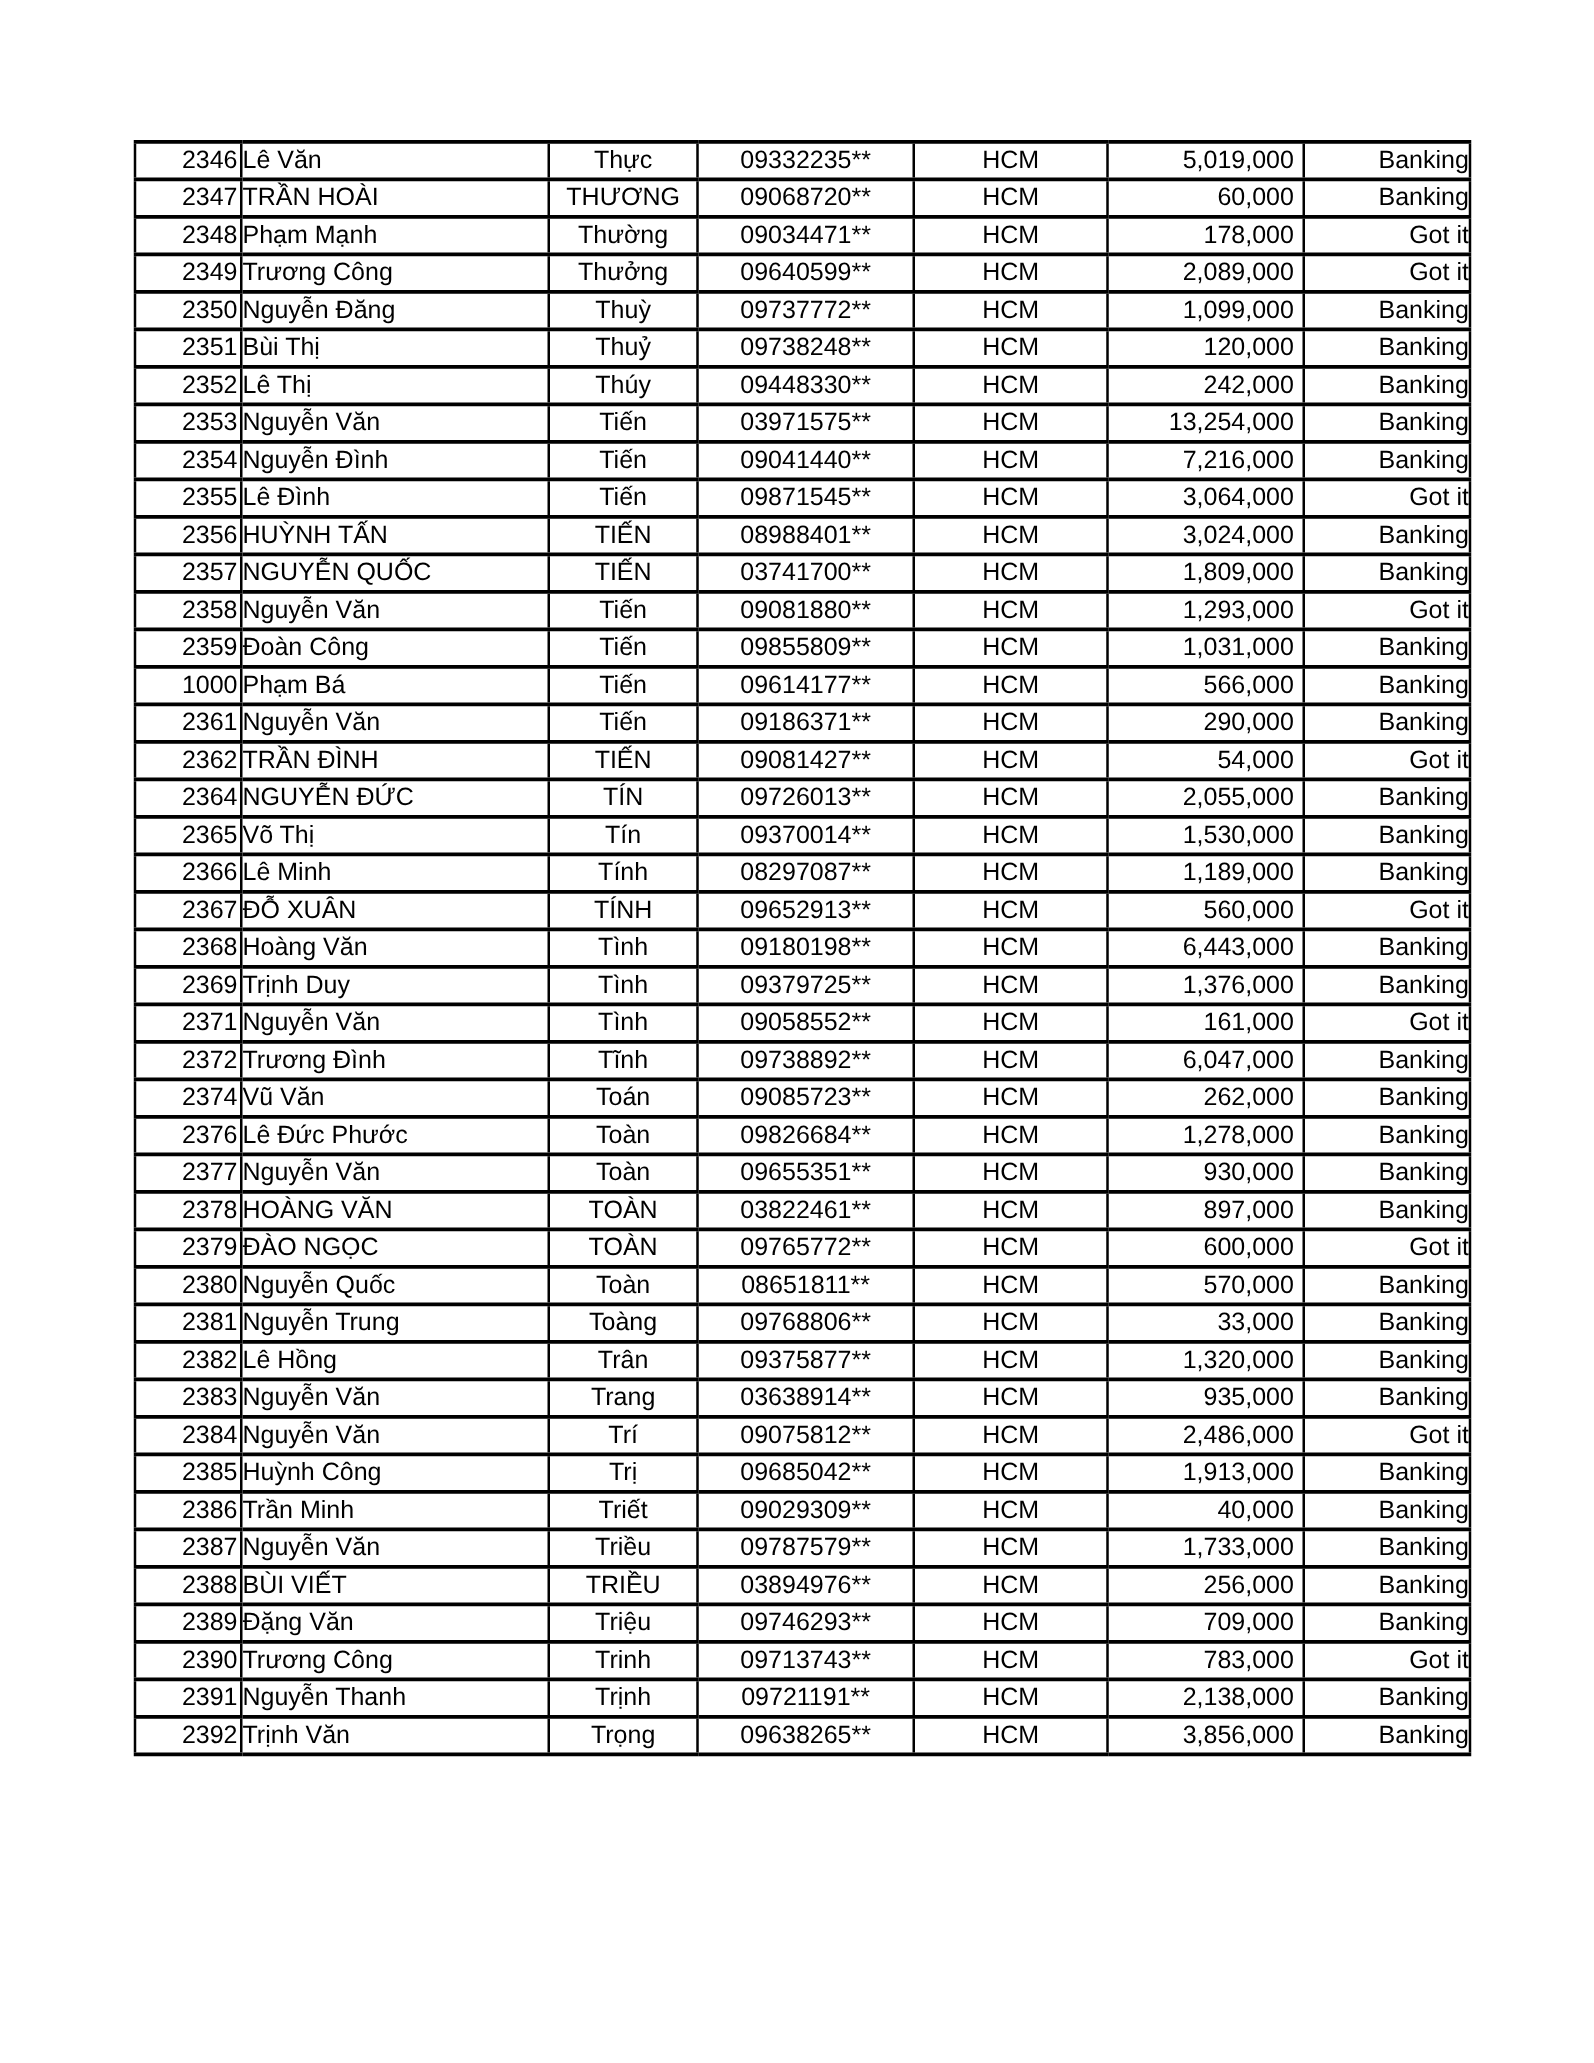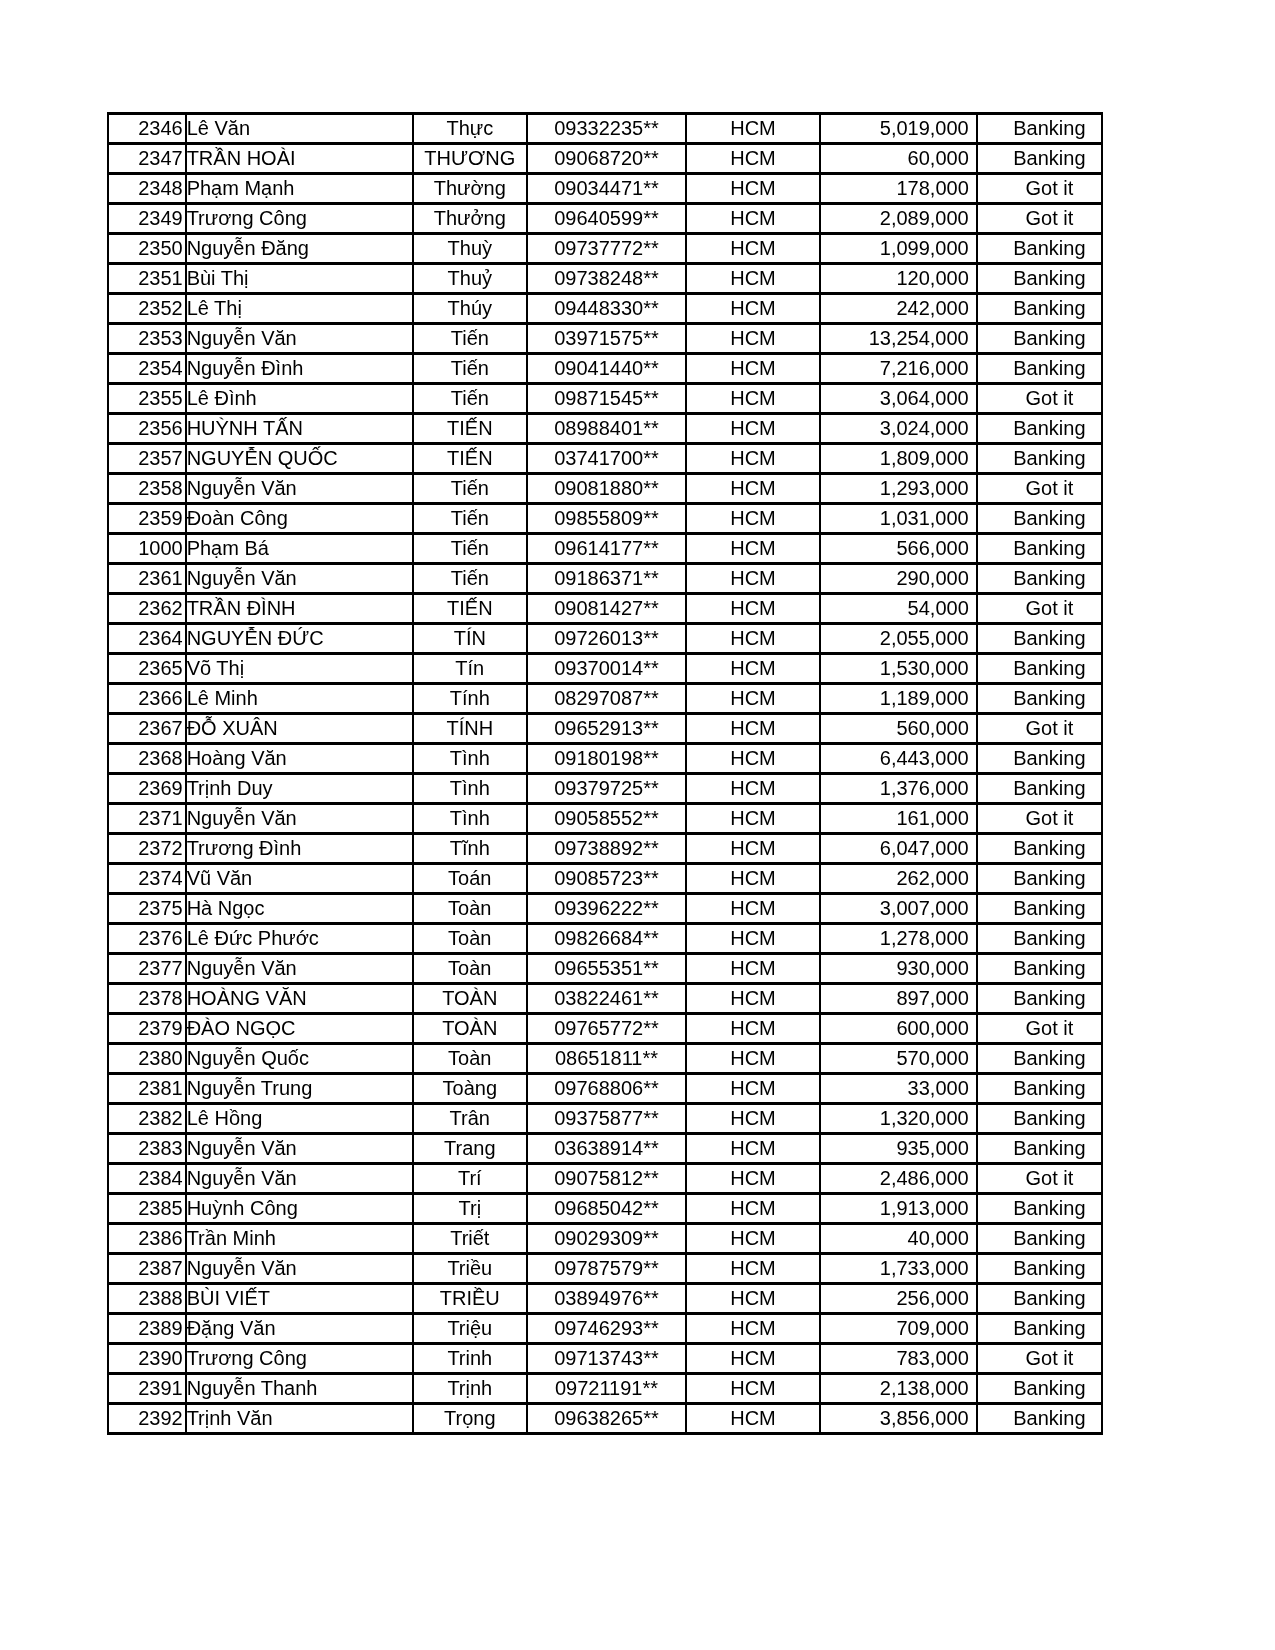--- a/index.html
+++ b/index.html
@@ -2,21 +2,21 @@
 <html><head>
 <meta charset="utf-8">
 <style>
   html, body {
     margin: 0;
     padding: 0;
     background: #ffffff;
   }
   .sheet {
     position: relative;
-    width: 1103px;
+    width: 1275px;
     height: 1650px;
     background: #ffffff;
     overflow: hidden;
     font-family: "Liberation Sans", sans-serif;
   }
   table.data-table {
     position: absolute;
     left: 107px;
     top: 112px;
     border-collapse: collapse;
@@ -40,21 +40,21 @@
     padding: 0;
     white-space: nowrap;
     overflow: hidden;
   }
   table.data-table td:nth-child(1) { text-align: right;  padding-right: 2px; }
   table.data-table td:nth-child(2) { text-align: left; }
   table.data-table td:nth-child(3) { text-align: center; }
   table.data-table td:nth-child(4) { text-align: center; }
   table.data-table td:nth-child(5) { text-align: center; }
   table.data-table td:nth-child(6) { text-align: right;  padding-right: 7px; padding-left: 48px; }
-  table.data-table td:nth-child(7) { text-align: center;   padding-left: 20px;  }
+  table.data-table td:nth-child(7) { text-align: right;   padding-left: 20px;  }
 </style>
 </head>
 <body>
 
 <div class="sheet">
   <table class="data-table">
     <colgroup>
       <col class="col-id">
       <col class="col-name">
       <col class="col-given">
@@ -292,29 +292,20 @@
         <tr>
           <td>2374</td>
           <td>Vũ Văn</td>
           <td>Toán</td>
           <td>09085723**</td>
           <td>HCM</td>
           <td>262,000</td>
           <td>Banking</td>
         </tr>
         <tr>
-          <td>2375</td>
-          <td>Hà Ngọc</td>
-          <td>Toàn</td>
-          <td>09396222**</td>
-          <td>HCM</td>
-          <td>3,007,000</td>
-          <td>Banking</td>
-        </tr>
-        <tr>
           <td>2376</td>
           <td>Lê Đức Phước</td>
           <td>Toàn</td>
           <td>09826684**</td>
           <td>HCM</td>
           <td>1,278,000</td>
           <td>Banking</td>
         </tr>
         <tr>
           <td>2377</td>

